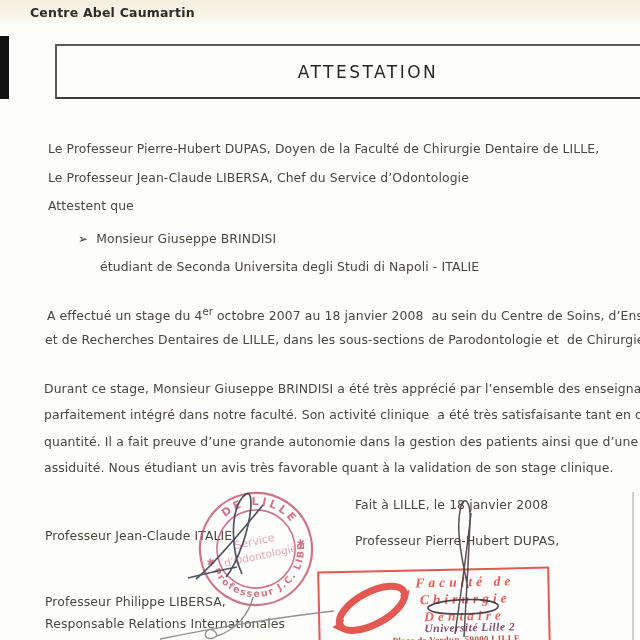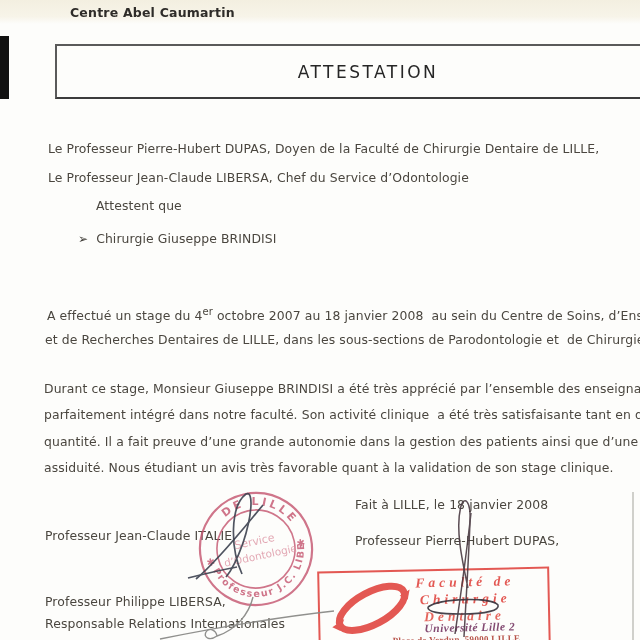--- a/index.html
+++ b/index.html
@@ -4,21 +4,21 @@
 <style>
   html,body{margin:0;padding:0;background:#e9e9e9;}
   .page{
     position:relative;width:640px;height:640px;margin:0 auto;
     background:#fdfdfb;overflow:hidden;
     font-family:"DejaVu Sans","Liberation Sans",sans-serif;
   }
   .cream-band{position:absolute;left:0;top:0;width:640px;height:24px;
     background:linear-gradient(180deg,#f3efe0 0%,#f7f4e9 70%,#fdfdfb 100%);}
   .doc-header{position:absolute;left:30px;top:5px;font-size:12.5px;font-weight:bold;
-    color:#2e2c29;letter-spacing:.2px;margin-left:40px;}
+    color:#2e2c29;letter-spacing:.2px;}
   .scan-bar{position:absolute;left:0;top:36px;width:9px;height:63px;background:#111;}
   .title-box{position:absolute;left:55px;top:44px;width:560px;height:51px;
     border:2px solid #5a5a5a;border-bottom-color:#3c3c3c;border-right-color:#7a7a7a;
     display:flex;align-items:center;justify-content:center;background:transparent;padding-left:31px;}
   .title-text{font-size:17px;letter-spacing:2.5px;color:#262626;}
   .bodyline{position:absolute;font-size:12.4px;color:#4a463f;white-space:pre;letter-spacing:.1px;}
   .sup{font-size:10px;vertical-align:super;}
   .bullet-marker{display:inline-block;margin-right:8px;color:#3f3c37;font-size:12px;}
   .right-edge-line{position:absolute;left:632px;top:492px;width:2px;height:148px;background:#bcbcb6;opacity:.7;}
   .stamp-rect{
@@ -48,23 +48,24 @@
   <div class="doc-header">Centre Abel Caumartin</div>
 
   <div class="scan-bar"></div>
 
   <div class="title-box">
     <span class="title-text">ATTESTATION</span>
   </div>
 
   <div class="bodyline" style="left:48px;top:141px;">Le Professeur Pierre-Hubert DUPAS, Doyen de la Faculté de Chirurgie Dentaire de LILLE,</div>
   <div class="bodyline" style="left:48px;top:170px;">Le Professeur Jean-Claude LIBERSA, Chef du Service d’Odontologie</div>
-  <div class="bodyline" style="left:48px;top:198px;margin-left:48px;">Attestent que</div>
+  <div class="bodyline" style="left:48px;top:198px;">Attestent que</div>
 
-  <div class="bodyline" style="left:78px;top:231px;"><span class="bullet-marker">➢</span><span>Chirurgie Giuseppe BRINDISI</span></div>
+  <div class="bodyline" style="left:78px;top:231px;"><span class="bullet-marker">➢</span><span>Monsieur Giuseppe BRINDISI</span></div>
+  <div class="bodyline" style="left:100px;top:259px;">étudiant de Seconda Universita degli Studi di Napoli - ITALIE</div>
 
   <div class="bodyline" style="left:47px;top:306px;"><span>A effectué un stage du 4</span><span class="sup">er</span><span> octobre 2007 au 18 janvier 2008  au sein du Centre de Soins, d’Enseignement</span></div>
   <div class="bodyline" style="left:45px;top:332px;">et de Recherches Dentaires de LILLE, dans les sous-sections de Parodontologie et  de Chirurgie Buccale.</div>
 
   <div class="bodyline" style="left:44px;top:381px;">Durant ce stage, Monsieur Giuseppe BRINDISI a été très apprécié par l’ensemble des enseignants. Il s’est</div>
   <div class="bodyline" style="left:44px;top:407px;">parfaitement intégré dans notre faculté. Son activité clinique  a été très satisfaisante tant en qualité qu’en</div>
   <div class="bodyline" style="left:44px;top:434px;">quantité. Il a fait preuve d’une grande autonomie dans la gestion des patients ainsi que d’une grande</div>
   <div class="bodyline" style="left:44px;top:460px;">assiduité. Nous étudiant un avis très favorable quant à la validation de son stage clinique.</div>
 
   <div class="bodyline" style="left:355px;top:497px;">Fait à LILLE, le 18 janvier 2008</div>

